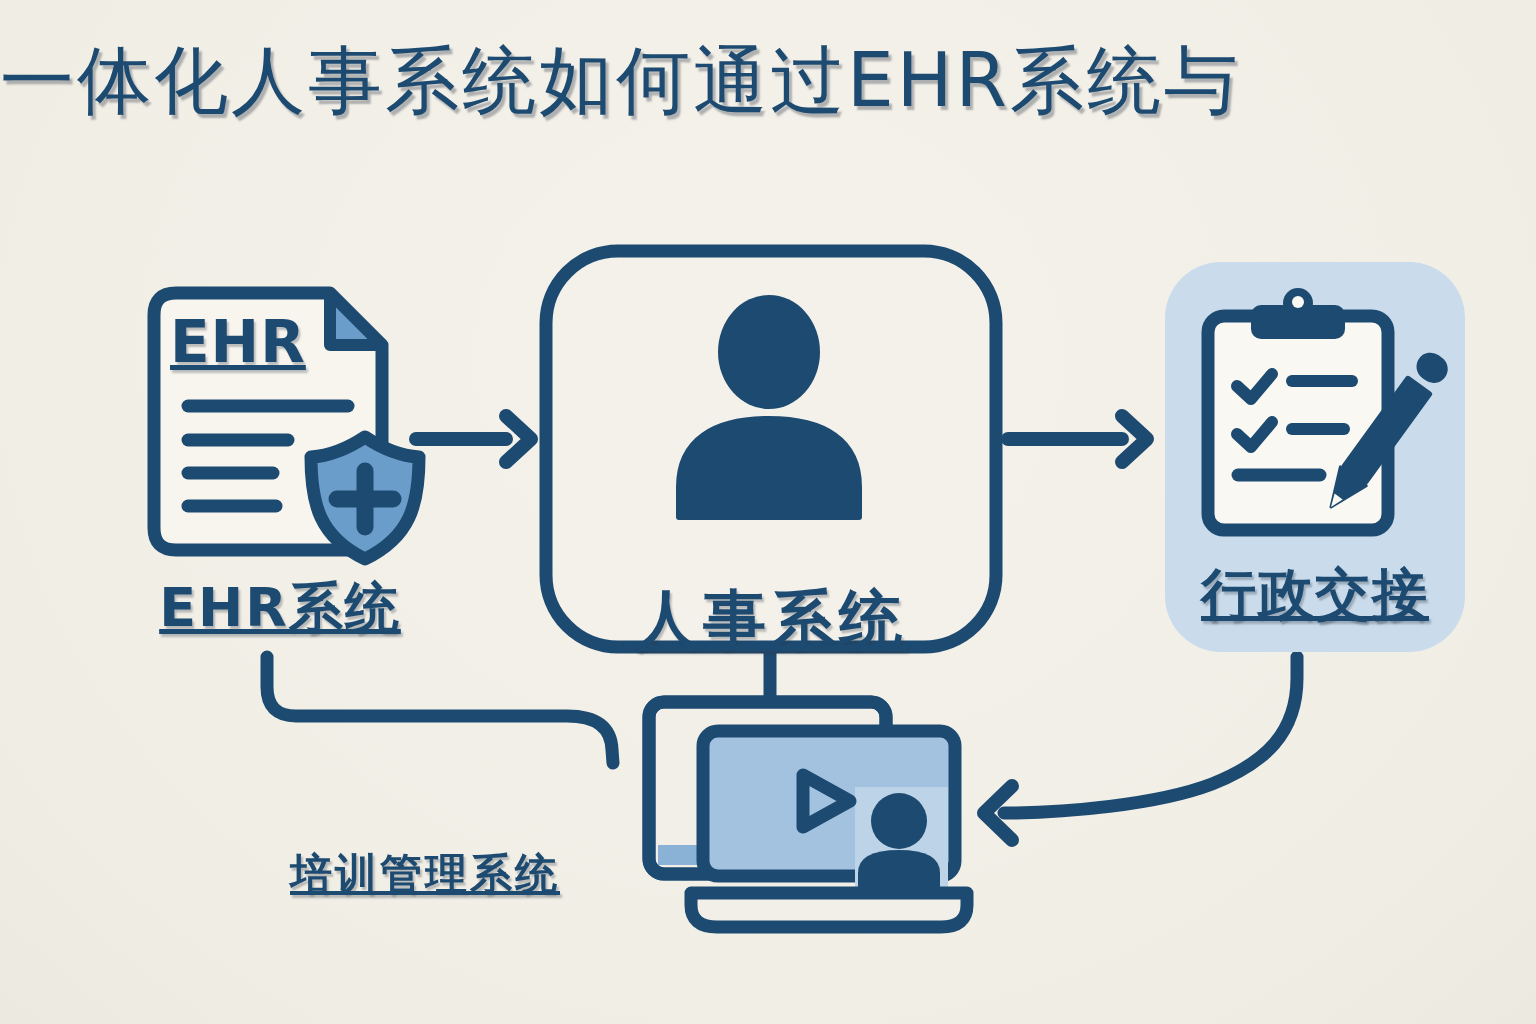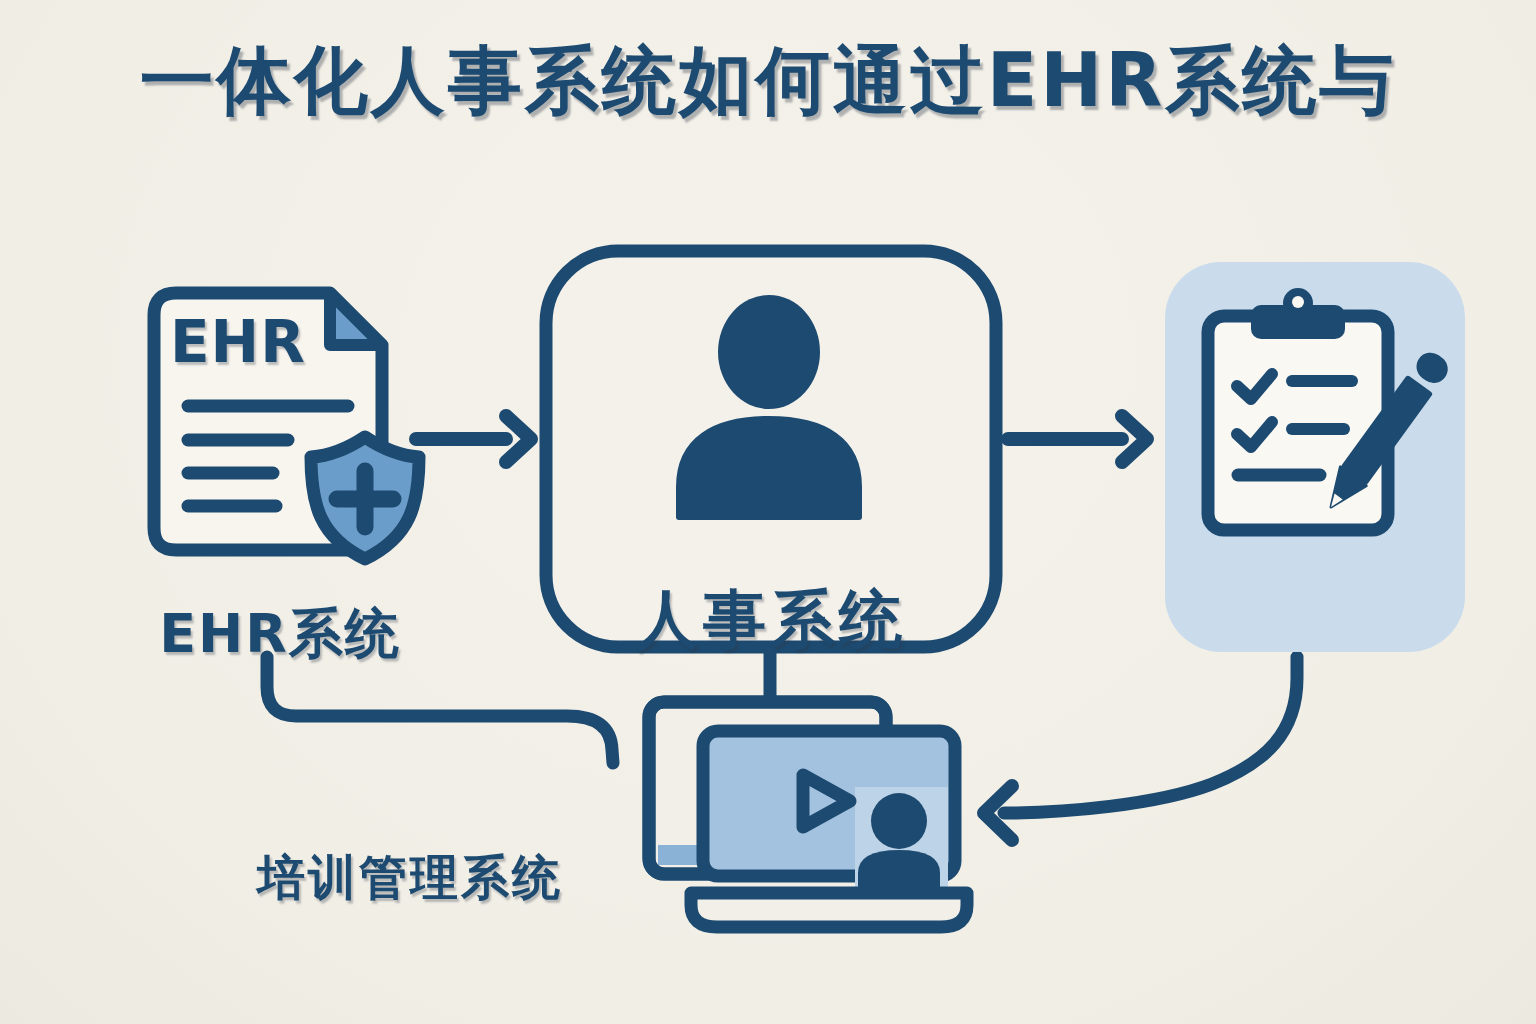--- a/index.html
+++ b/index.html
@@ -7,38 +7,38 @@
     width:1536px;height:1024px;overflow:hidden;
     background:#f2efe8;
     font-family:"DejaVu Sans","Liberation Sans",sans-serif;
   }
   .canvas{
     position:relative;width:1536px;height:1024px;
     background:radial-gradient(ellipse at 50% 35%, #f5f2eb 0%, #f1eee6 70%, #ece9e0 100%);
   }
   .title{
     position:absolute;left:0;top:34px;width:1536px;
-    text-align:center;color:#1d4a70;font-weight:700;
+    text-align:left;color:#1d4a70;font-weight:400;
     font-size:74px;line-height:92px;letter-spacing:3px;
     text-shadow:3px 4px 2px rgba(45,55,70,0.35);
     white-space:nowrap;
   }
   .diagram-svg{position:absolute;left:0;top:0;width:1536px;height:1024px;}
   .label{
     position:absolute;color:#1d4a70;font-weight:800;text-align:center;
-    text-shadow:2px 3px 2px rgba(45,55,70,0.3);white-space:nowrap;
+    text-shadow:2px 3px 2px rgba(45,55,70,0.3);white-space:nowrap;text-decoration:underline;
   }
   .doc-text{
     left:170px;top:308px;width:160px;font-size:58px;letter-spacing:1px;
     text-align:left;
   }
-  .label-ehr{left:120px;top:572px;width:320px;font-size:54px;letter-spacing:2px;margin-top:26px;}
+  .label-ehr{left:120px;top:572px;width:320px;font-size:54px;letter-spacing:2px;}
   .label-hr{left:546px;top:534px;width:450px;font-size:63px;letter-spacing:5px;margin-top:43px;}
   .label-handover{left:1165px;top:558px;width:300px;font-size:55px;letter-spacing:2px;}
-  .label-training{left:185px;top:846px;width:450px;font-size:48px;letter-spacing:3px;}
+  .label-training{left:200px;top:846px;width:450px;font-size:42px;letter-spacing:3px;}
 </style>
 </head>
 <body>
 
 <div class="canvas">
 
   <div class="title">
     <div>一体化人事系统如何通过EHR系统与</div>
   </div>
 
@@ -125,15 +125,16 @@
           <path d="M858 895 V873 Q858 850 899 850 Q940 850 940 873 V895 Z"></path>
         </g>
         <path d="M691 893 H967 V905 Q967 927 941 927 H717 Q691 927 691 905 Z" fill="#f2efe8" stroke="#1d4a70" stroke-width="13" stroke-linejoin="round"></path>
       </g>
     </g>
   </svg>
 
   <div class="label doc-text">EHR</div>
   <div class="label label-ehr">EHR系统</div>
   <div class="label label-hr">人事系统</div>
+  <div class="label label-handover">行政交接</div>
   <div class="label label-training">培训管理系统</div>
 
 </div>
 
 </body></html>

